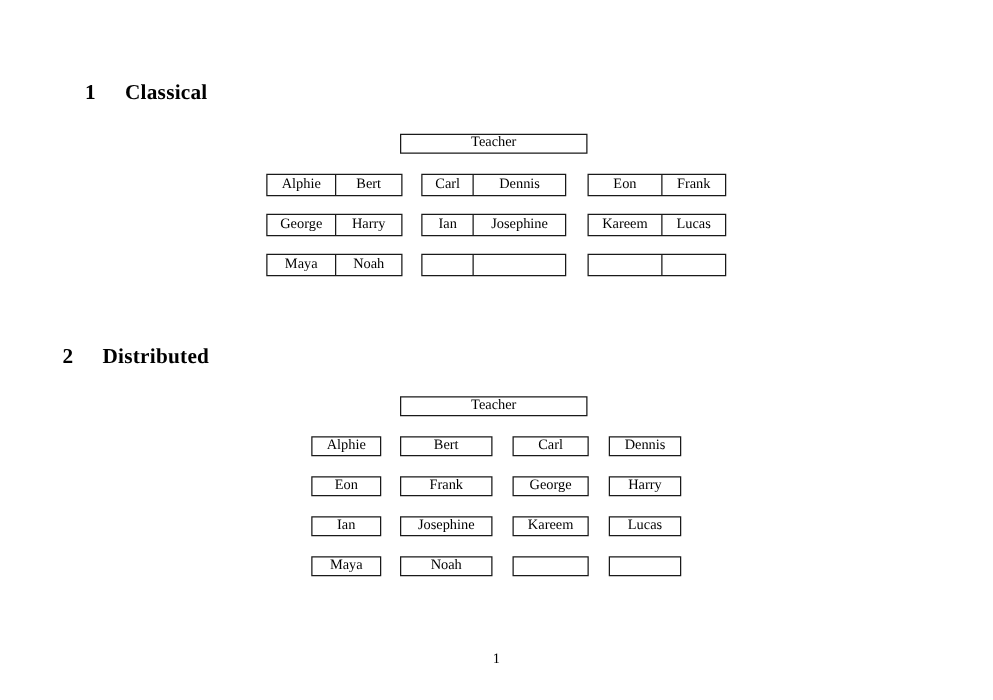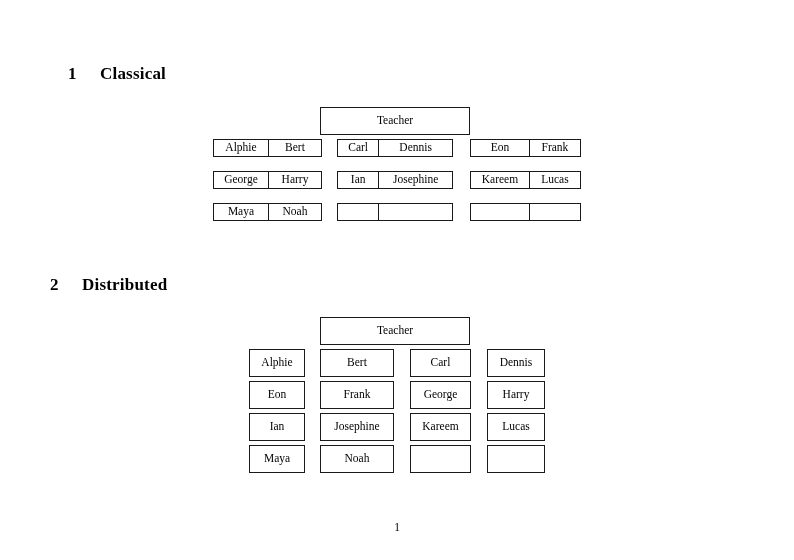--- a/index.html
+++ b/index.html
@@ -35,21 +35,21 @@
   .box {
     position: absolute;
     box-sizing: border-box;
     border: 1px solid #1a1a1a;
     background: #ffffff;
     display: flex;
     align-items: center;
     justify-content: center;
     font-size: 11.5px;
     line-height: 1;
-    height: 28px;
+    height: 16px;
     white-space: nowrap;
   }
 
   
   .group {
     position: absolute;
     box-sizing: border-box;
     border: 1px solid #1a1a1a;
     background: #ffffff;
     height: 18px;

